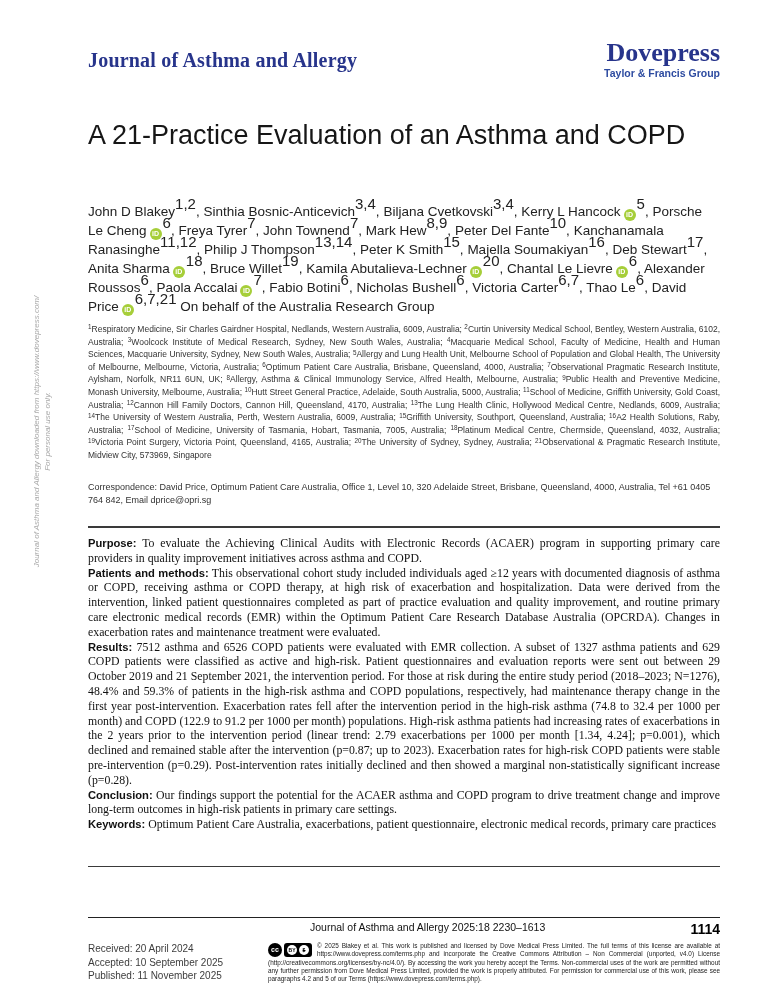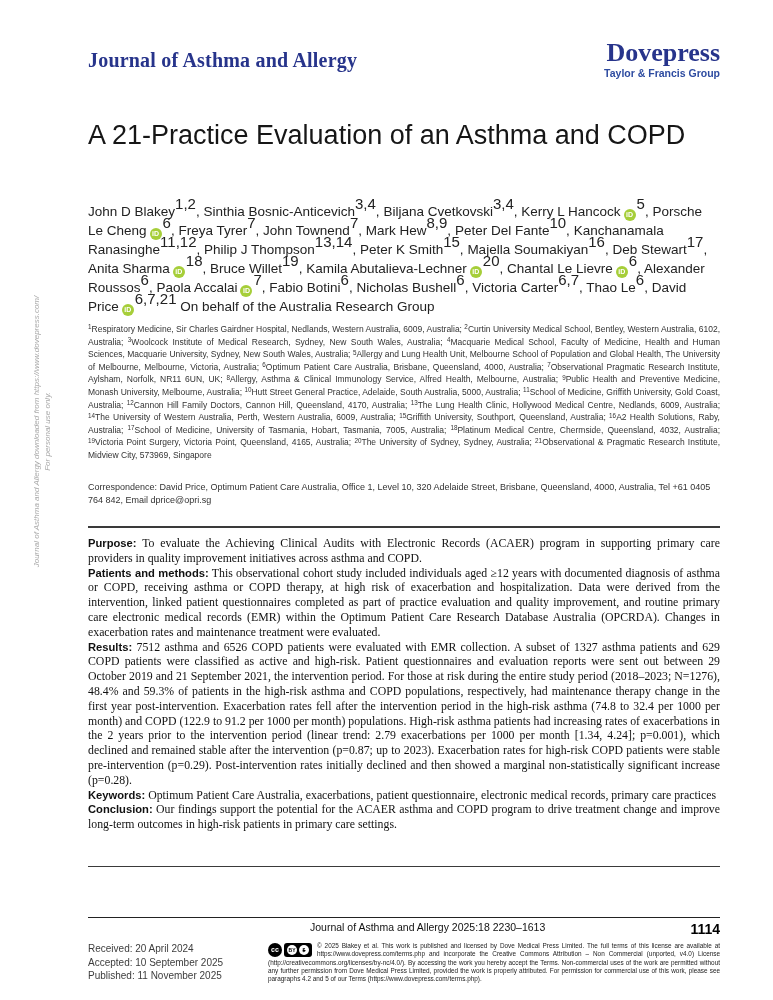--- a/index.html
+++ b/index.html
@@ -104,22 +104,22 @@
       <span>Correspondence:</span>
       <span>David Price, Optimum Patient Care Australia, Office 1, Level 10, 320 Adelaide Street, Brisbane, Queensland, 4000, Australia, Tel +61 0405 764 842, Email dprice@opri.sg</span>
     </p>
 
     <div class="rule-thick"></div>
 
     <div class="abstract">
         <p class="abs-p"><span class="abs-label">Purpose:</span> To evaluate the Achieving Clinical Audits with Electronic Records (ACAER) program in supporting primary care providers in quality improvement initiatives across asthma and COPD.</p>
         <p class="abs-p"><span class="abs-label">Patients and methods:</span> This observational cohort study included individuals aged ≥12 years with documented diagnosis of asthma or COPD, receiving asthma or COPD therapy, at high risk of exacerbation and hospitalization. Data were derived from the intervention, linked patient questionnaires completed as part of practice evaluation and quality improvement, and routine primary care electronic medical records (EMR) within the Optimum Patient Care Research Database Australia (OPCRDA). Changes in exacerbation rates and maintenance treatment were evaluated.</p>
         <p class="abs-p"><span class="abs-label">Results:</span> 7512 asthma and 6526 COPD patients were evaluated with EMR collection. A subset of 1327 asthma patients and 629 COPD patients were classified as active and high-risk. Patient questionnaires and evaluation reports were sent out between 29 October 2019 and 21 September 2021, the intervention period. For those at risk during the entire study period (2018–2023; N=1276), 48.4% and 59.3% of patients in the high-risk asthma and COPD populations, respectively, had maintenance therapy change in the first year post-intervention. Exacerbation rates fell after the intervention period in the high-risk asthma (74.8 to 32.4 per 1000 per month) and COPD (122.9 to 91.2 per 1000 per month) populations. High-risk asthma patients had increasing rates of exacerbations in the 2 years prior to the intervention period (linear trend: 2.79 exacerbations per 1000 per month [1.34, 4.24]; p=0.001), which declined and remained stable after the intervention (p=0.87; up to 2023). Exacerbation rates for high-risk COPD patients were stable pre-intervention (p=0.29). Post-intervention rates initially declined and then showed a marginal non-statistically significant increase (p=0.28).</p>
+        <p class="abs-p"><span class="abs-label">Conclusion:</span> Our findings support the potential for the ACAER asthma and COPD program to drive treatment change and improve long-term outcomes in high-risk patients in primary care settings.</p>
         <p class="abs-p"><span class="abs-label">Keywords:</span> Optimum Patient Care Australia, exacerbations, patient questionnaire, electronic medical records, primary care practices</p>
-        <p class="abs-p"><span class="abs-label">Conclusion:</span> Our findings support the potential for the ACAER asthma and COPD program to drive treatment change and improve long-term outcomes in high-risk patients in primary care settings.</p>
       </div>
 
     <div class="rule-thin"></div>
 
     <div class="f-rule"></div>
 
     <div class="cite-row">
       <span class="cite">Journal of Asthma and Allergy 2025:18 2230–1613</span>
       <span class="pageno">1114</span>
     </div>

